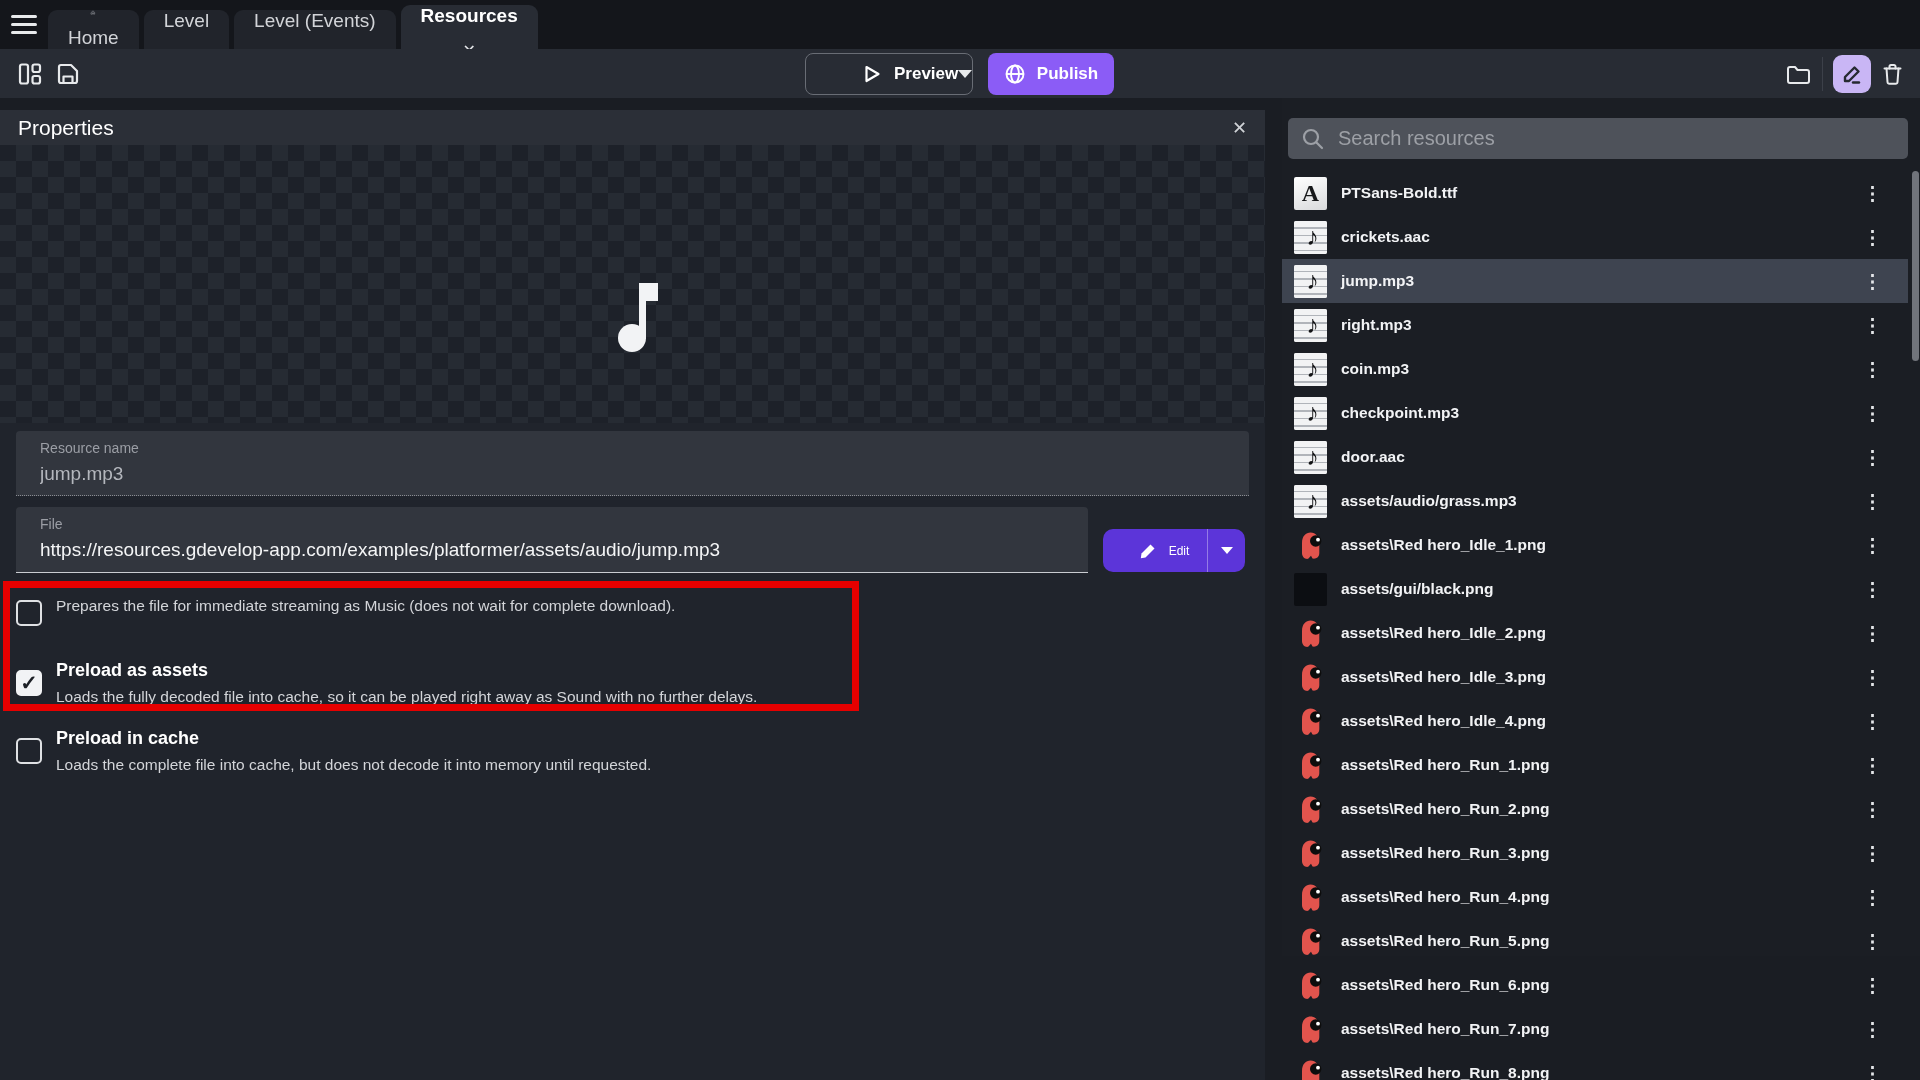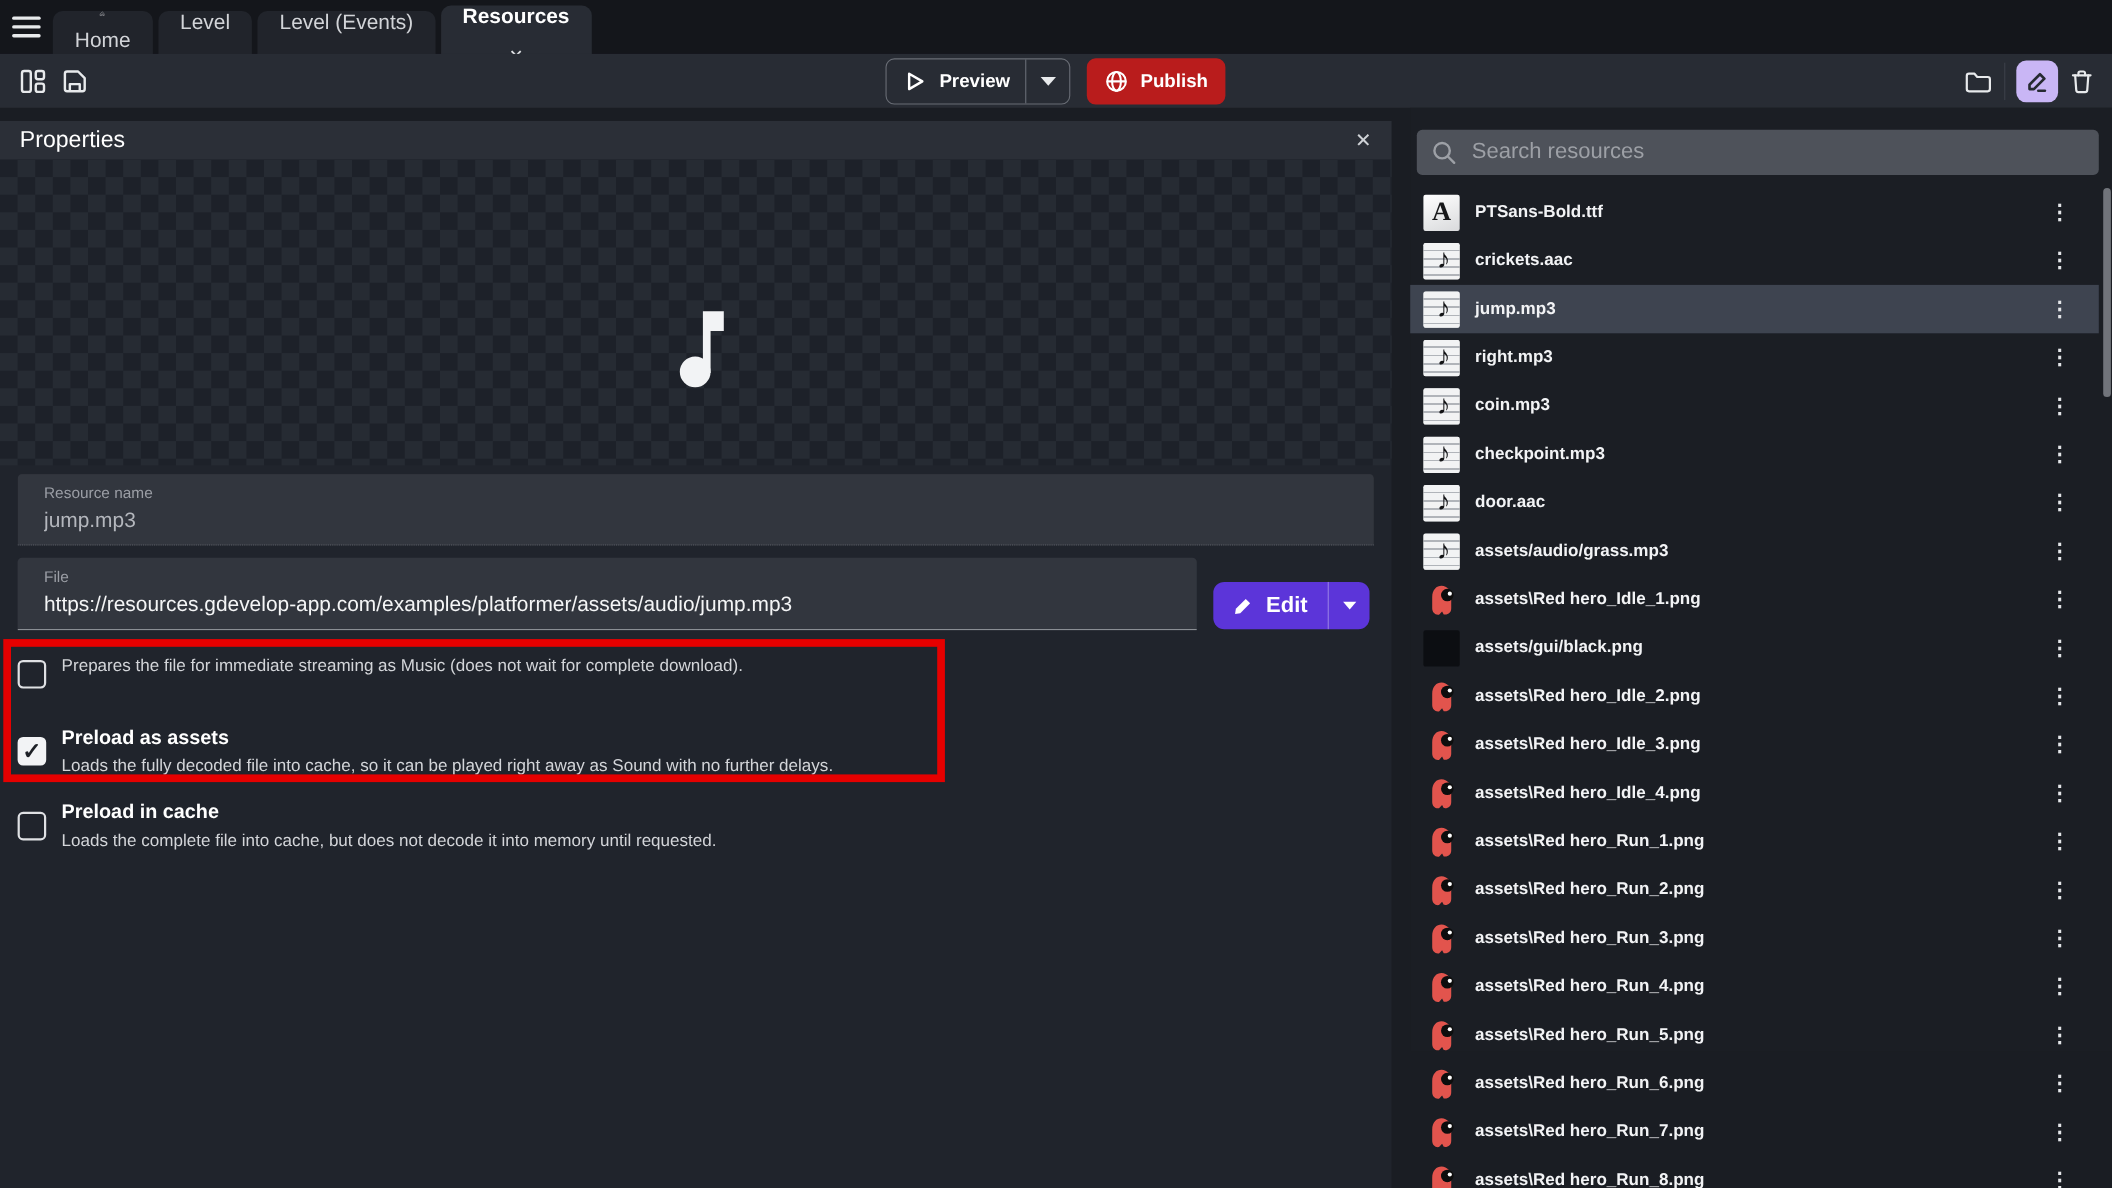--- a/index.html
+++ b/index.html
@@ -20,30 +20,30 @@
     color:#d2d4d8; font-size:19px; white-space:nowrap;flex-direction:column; }
   .tab.active { height:44px; background:#282c34; color:#ffffff; font-weight:bold; }
   .tab .close { font-size:16px; color:#b6b9be; padding:2px 4px; font-weight:normal; }
   .tab.active .close { color:#e4e6e9; }
   .home-ic { width:22px; height:22px; }
   
   .toolbar { position:absolute; top:49px; left:0; width:1920px; height:49px; background:#282c34; }
   .tbtn { position:absolute; top:58px; width:32px; height:32px; display:flex;
     align-items:center; justify-content:center; cursor:pointer; }
   .btn-preview { position:absolute; left:805px; top:53px; width:168px; height:42px;
-    border:1px solid #696d75; border-radius:8px; display:flex; color:#fff; }
+    border:1px solid #696d75; border-radius:8px; display:flex; color:#fff;padding-left:40px; }
   .btn-preview .main { flex:1; display:flex; align-items:center; gap:12px; padding-left:16px;
     font-weight:bold; font-size:17px; height:100%; cursor:pointer; }
   .btn-preview .sep { width:1px; height:100%; background:#696d75; }
   .btn-preview .drop { width:39px; height:100%; display:flex; align-items:center;
     justify-content:center; cursor:pointer; }
   .caret { width:0; height:0; border-left:7px solid transparent; border-right:7px solid transparent;
     border-top:8px solid #e8eaec; }
   .btn-publish { position:absolute; left:988px; top:53px; width:126px; height:42px;
-    background:#b91c1c; border-radius:8px; display:flex; align-items:center; justify-content:center;
+    background:#8b5cf6; border-radius:8px; display:flex; align-items:center; justify-content:center;
     gap:11px; font-weight:bold; font-size:17px; color:#fff; cursor:pointer; }
   .edit-hl { position:absolute; left:1833px; top:55px; width:38px; height:38px;
     background:#c9b6f5; border-radius:9px; display:flex; align-items:center; justify-content:center; cursor:pointer; }
   .tb-sep { position:absolute; left:1822px; top:57px; width:1px; height:34px; background:#3c4049; }
   
   .props { position:absolute; left:0; top:110px; width:1265px; height:970px; background:#20242c; }
   .props-head { position:absolute; left:0; top:0; width:1265px; height:35px; background:#2b2f37;
     display:flex; align-items:center; padding:0 18px; }
   .props-title { font-size:21px; color:#fff; }
   .props-close { margin-left:auto; color:#cfd2d6; font-size:18px; cursor:pointer; }
@@ -54,21 +54,21 @@
   .field { position:absolute; background:#32363e; border-radius:4px 4px 0 0; padding:9px 15px 0 24px; }
   .field .flabel { font-size:14px; color:#9b9ea5; }
   .field .fvalue { font-size:19px; margin-top:7px; white-space:nowrap; overflow:hidden; }
   .field-name { left:16px; top:321px; width:1233px; height:65px; border-bottom:1px dotted #8a8d93; }
   .field-name .fvalue { color:#b4b7bd; }
   .field-file { left:16px; top:397px; width:1072px; height:66px; border-bottom:1px solid #c9ccd1; }
   .field-file .fvalue { color:#f4f5f6; }
   .btn-edit { position:absolute; left:1103px; top:419px; width:142px; height:43px;
     background:#5c35d9; border-radius:10px; display:flex; align-items:center; color:#fff; cursor:pointer; }
   .btn-edit .emain { flex:1; display:flex; align-items:center; gap:12px; padding-left:18px;
-    font-weight:bold; font-size:20px; height:100%; }
+    font-weight:normal; font-size:12px; height:100%;justify-content:center; }
   .btn-edit .sep { width:1px; height:100%; background:rgba(255,255,255,0.35); }
   .btn-edit .drop { width:37px; height:100%; display:flex; align-items:center; justify-content:center; }
   .btn-edit .caret { border-top-color:#fff; border-left-width:6px; border-right-width:6px; border-top-width:7px; }
   
   .opt { position:absolute; left:16px; width:1010px; }
   .opt-row1 { top:480px; } .opt-row2 { top:550px; } .opt-row3 { top:618px; }
   .optbox { position:absolute; left:0; top:10px; width:26px; height:26px;
     border:2.5px solid #dfe1e4; border-radius:5px; cursor:pointer;
     display:flex; align-items:center; justify-content:center;
     font-size:21px; font-weight:bold; color:#1d2026; }

